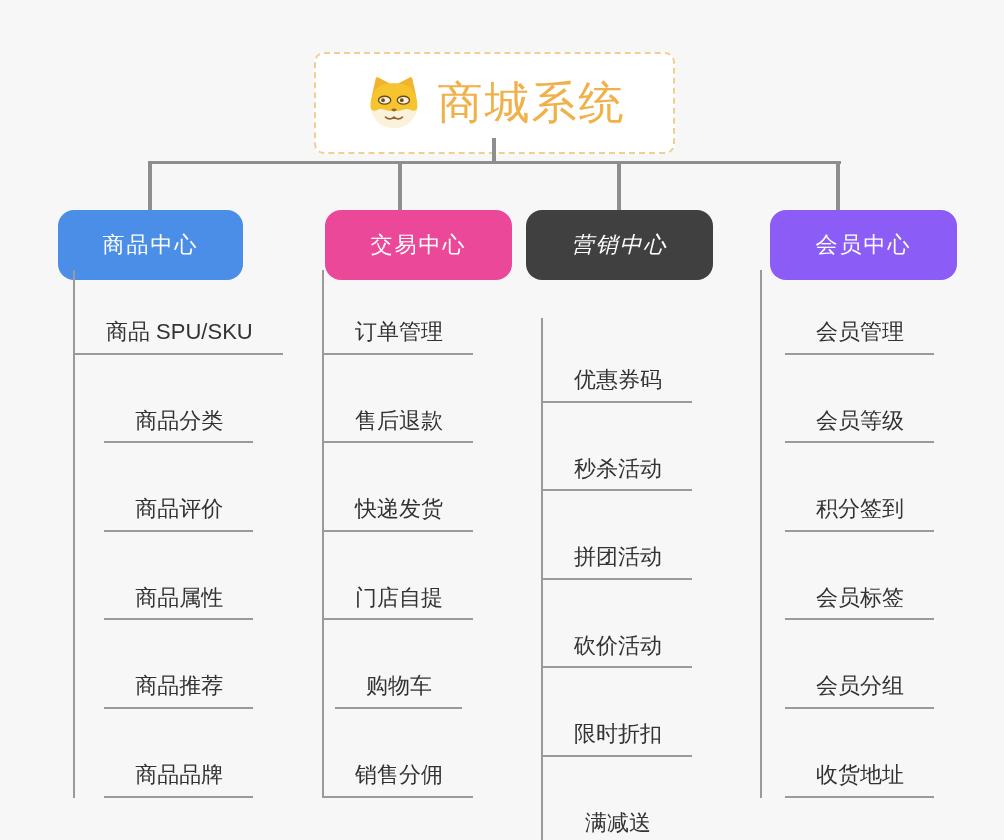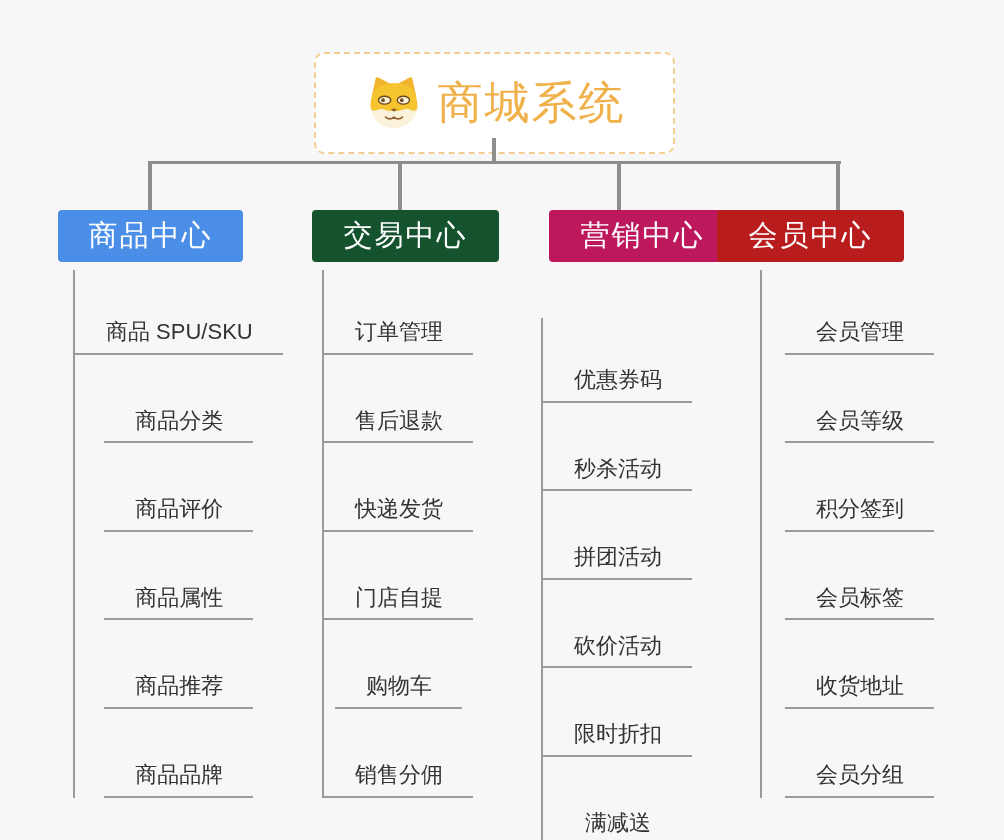--- a/index.html
+++ b/index.html
@@ -29,30 +29,30 @@
   
   .conn{position:absolute;background:#8e8e8e;}
   .v-root{left:492px;top:138px;width:4px;height:24px;}
   .h-bus {left:148px;top:161px;width:693px;height:3px;}
   .v-stub{top:163px;width:4px;height:47px;}
   .v-stub.s0{left:148px;} .v-stub.s1{left:398px;}
   .v-stub.s2{left:617px;} .v-stub.s3{left:836px;}
 
   
   .branch-box{
-    position:absolute;top:210px;height:52px;
-    border-radius:4px;
+    position:absolute;top:210px;height:70px;
+    border-radius:16px;
     display:flex;align-items:center;justify-content:center;
-    color:#ffffff;font-size:29px;letter-spacing:2px;
+    color:#ffffff;font-size:22px;letter-spacing:2px;
     white-space:nowrap;
   }
   .b0{left:58px; width:185px;background:#4b8ee8;}
-  .b1{left:312px;width:187px;background:#14532d;}
-  .b2{left:549px;width:187px;background:#be185d;}
-  .b3{left:717px;width:187px;background:#b91c1c;}
+  .b1{left:325px;width:187px;background:#ec4899;}
+  .b2{left:526px;width:187px;background:#404040;font-style:italic;}
+  .b3{left:770px;width:187px;background:#8b5cf6;}
 
   
   .branch-children{
     position:absolute;top:270px;
     display:flex;flex-direction:column;align-items:center;
     border-left:2px solid #9a9a9a;
   }
   .k0{left:73px;} .k1{left:322px;} .k2{left:541px;margin-top:48px;} .k3{left:760px;padding-left:23px;}
   .leaf{
     display:inline-block;
@@ -124,17 +124,17 @@
     <div class="leaf">砍价活动</div>
     <div class="leaf">限时折扣</div>
     <div class="leaf">满减送</div>
   </div>
 
   <div class="branch-children k3">
     <div class="leaf">会员管理</div>
     <div class="leaf">会员等级</div>
     <div class="leaf">积分签到</div>
     <div class="leaf">会员标签</div>
+    <div class="leaf">会员分组</div>
     <div class="leaf">收货地址</div>
-    <div class="leaf">会员分组</div>
   </div>
 
 </div>
 
 </body></html>

